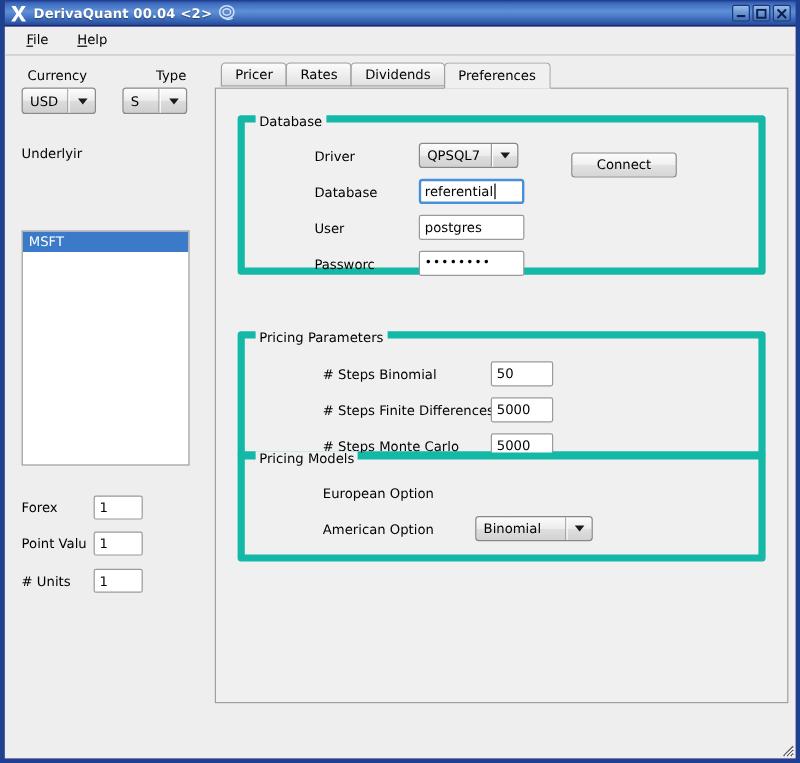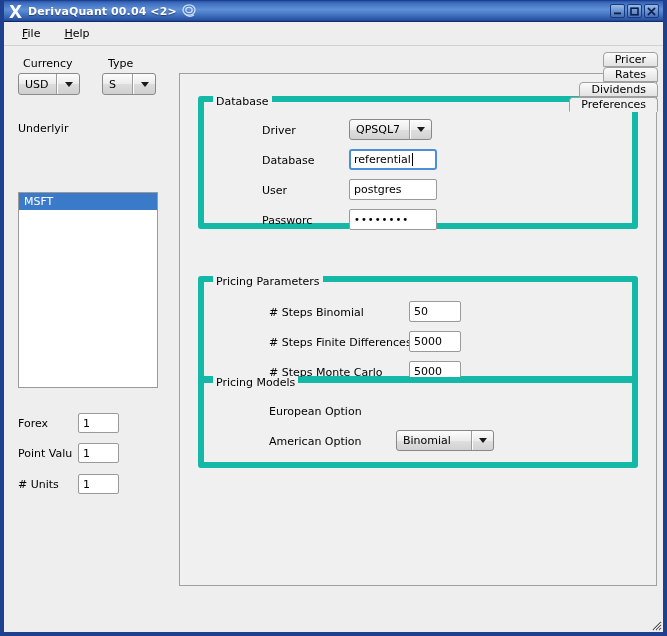--- a/index.html
+++ b/index.html
@@ -116,21 +116,21 @@
     width: 170px;
     height: 100%;
   }
   .field-label {
     font-size: 11px;
     color: #000;
     white-space: nowrap;
     overflow: hidden;
   }
   .lbl-currency { position: absolute; left: 19px; top: 11px; }
-  .lbl-type     { position: absolute; left: 104px; top: 11px; }
+  .lbl-type     { position: absolute; left: 126px; top: 11px; }
 
   
   .combo2 {
     position: absolute;
     box-sizing: border-box;
     height: 22px;
     display: flex;
     background: linear-gradient(to bottom, #fdfdfd 0%, #ececec 48%, #dcdcdc 52%, #cfcfcf 100%);
     border: 1px solid #8a8a8a;
     border-radius: 3px;
@@ -208,24 +208,22 @@
   
   .tabwidget {
     position: absolute;
     left: 175px; top: 6px;
     width: 478px; height: 534px;
   }
   .tabbar {
     position: relative;
     height: 22px;
     display: flex;
-    align-items: flex-end;
     padding-left: 5px;
     z-index: 2;
-    flex-direction: column;
   }
   .tab {
     box-sizing: border-box;
     height: 20px;
     padding: 0 11px;
     display: flex;
     align-items: center;
     font-size: 11px;
     color: #000;
     background: linear-gradient(to bottom, #fbfbfb 0%, #ededed 55%, #e2e2e2 100%);
@@ -448,20 +446,21 @@
           <div class="gb-title">Database</div>
 
           <div class="row-label" style="left:58px; top:22px;">Driver</div>
           <div class="combo1" style="left:145px; top:17px; width:83px;">
             <div class="c1-text">QPSQL7</div>
             <div class="c1-arrow">
                 <span class="arrow-dn"></span>
               </div>
           </div>
 
+          <div class="btn" style="left:272px; top:25px; width:88px; height:21px;">Connect</div>
 
           <div class="row-label" style="left:58px; top:52px; width:62px;">Database</div>
           <div class="tinput2 focused" style="left:145px; top:47px; width:88px;">
             <span>referential</span>
               <span class="caret"></span>
           </div>
 
           <div class="row-label" style="left:58px; top:82px;">User</div>
           <div class="tinput2" style="left:145px; top:77px; width:88px;">postgres</div>
 

